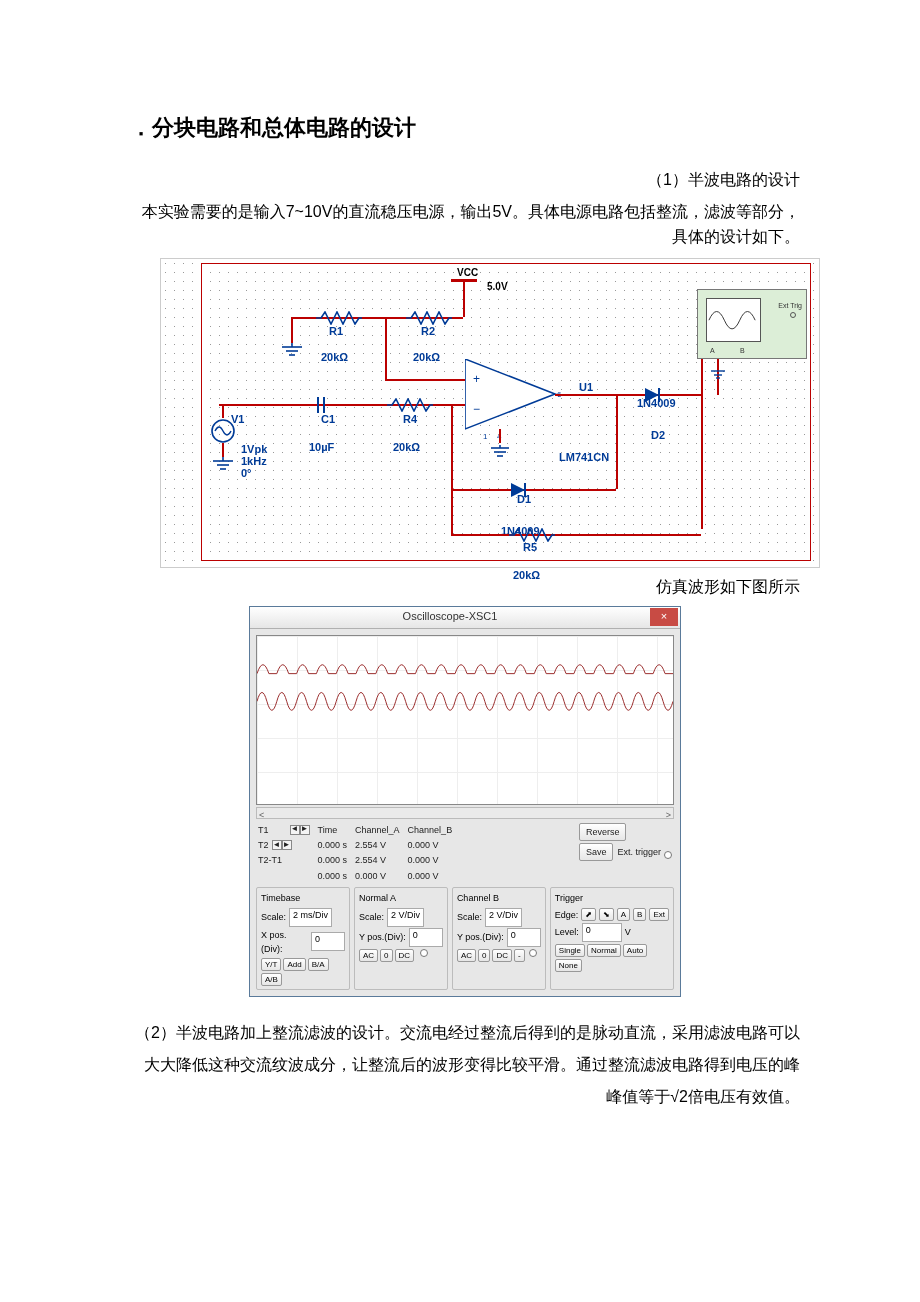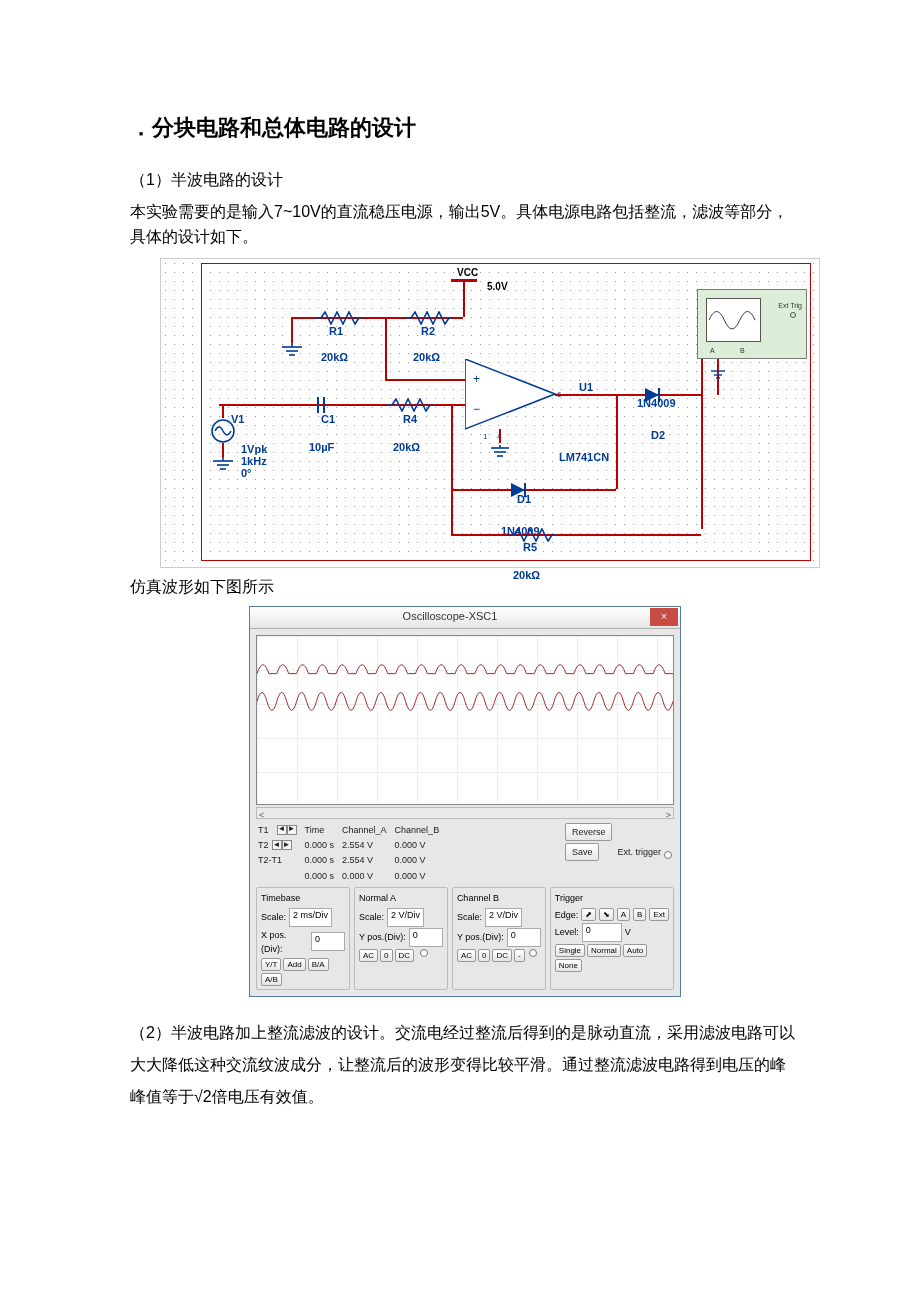--- a/index.html
+++ b/index.html
@@ -6,21 +6,21 @@
   body {
     background: #fff;
     font-family: "Microsoft YaHei", "SimSun", sans-serif;
     font-size: 16px;
     color: #000;
     width: 920px;
     padding: 110px 120px 60px 130px;
     line-height: 1.6;
   }
   .title { font-size: 22px; font-weight: bold; margin-bottom: 22px; }
-  .para { margin-bottom: 6px; }
+  .para { margin-bottom: 6px; text-align: right; }
   .schematic {
     width: 660px;
     height: 310px;
     background: #fff;
     border: 1px solid #ccc;
     position: relative;
     margin: 8px auto 6px 30px;
     font-family: Arial, sans-serif;
   }
   .dotgrid {
@@ -298,21 +298,21 @@
 
         <path d="M0 38 Q6 20 12 38 L20 38 Q26 20 32 38 L40 38 Q46 20 52 38 L60 38 Q66 20 72 38 L80 38 Q86 20 92 38 L100 38 Q106 20 112 38 L120 38 Q126 20 132 38 L140 38 Q146 20 152 38 L160 38 Q166 20 172 38 L180 38 Q186 20 192 38 L200 38 Q206 20 212 38 L220 38 Q226 20 232 38 L240 38 Q246 20 252 38 L260 38 Q266 20 272 38 L280 38 Q286 20 292 38 L300 38 Q306 20 312 38 L320 38 Q326 20 332 38 L340 38 Q346 20 352 38 L360 38 Q366 20 372 38 L380 38 Q386 20 392 38 L400 38 Q406 20 412 38 L420 38" fill="none" stroke="#9a2d2d" stroke-width="1"></path>
 
         <path d="M0 66 Q5 48 10 66 Q15 84 20 66 Q25 48 30 66 Q35 84 40 66 Q45 48 50 66 Q55 84 60 66 Q65 48 70 66 Q75 84 80 66 Q85 48 90 66 Q95 84 100 66 Q105 48 110 66 Q115 84 120 66 Q125 48 130 66 Q135 84 140 66 Q145 48 150 66 Q155 84 160 66 Q165 48 170 66 Q175 84 180 66 Q185 48 190 66 Q195 84 200 66 Q205 48 210 66 Q215 84 220 66 Q225 48 230 66 Q235 84 240 66 Q245 48 250 66 Q255 84 260 66 Q265 48 270 66 Q275 84 280 66 Q285 48 290 66 Q295 84 300 66 Q305 48 310 66 Q315 84 320 66 Q325 48 330 66 Q335 84 340 66 Q345 48 350 66 Q355 84 360 66 Q365 48 370 66 Q375 84 380 66 Q385 48 390 66 Q395 84 400 66 Q405 48 410 66 Q415 84 420 66" fill="none" stroke="#9a2d2d" stroke-width="1"></path>
       </svg>
     </div>
     <div class="scope-scrollbar"></div>
 
     <div class="scope-readback">
       <div class="rb-col">
-        <div style="display:flex;gap:8px;align-items:center;">
+        <div style="display:flex;gap:21px;align-items:center;">
             <span>T1</span>
             <span class="arrowpair">
               <span>◄</span>
               <span>►</span>
             </span>
           </div>
         <div style="display:flex;gap:3px;align-items:center;">
             <span>T2</span>
             <span class="arrowpair">
               <span>◄</span>
@@ -334,21 +334,21 @@
         <div>0.000 V</div>
       </div>
       <div class="rb-col">
         <div class="hd">Channel_B</div>
         <div>0.000 V</div>
         <div>0.000 V</div>
         <div>0.000 V</div>
       </div>
       <div class="rb-btns">
         <div class="mini-btn">Reverse</div>
-        <div style="display:flex; gap:18px; align-items:center;">
+        <div style="display:flex; gap:4px; align-items:center;">
           <div class="mini-btn">Save</div>
           <div class="ext-trig">
               <span>Ext. trigger</span>
               <span class="radio"></span>
             </div>
         </div>
       </div>
     </div>
 
     <div class="scope-panels">

